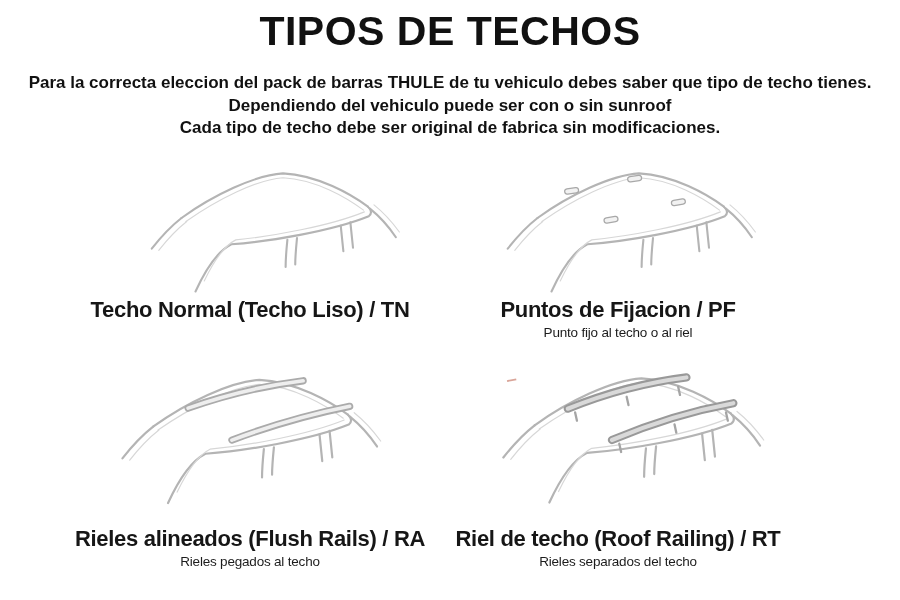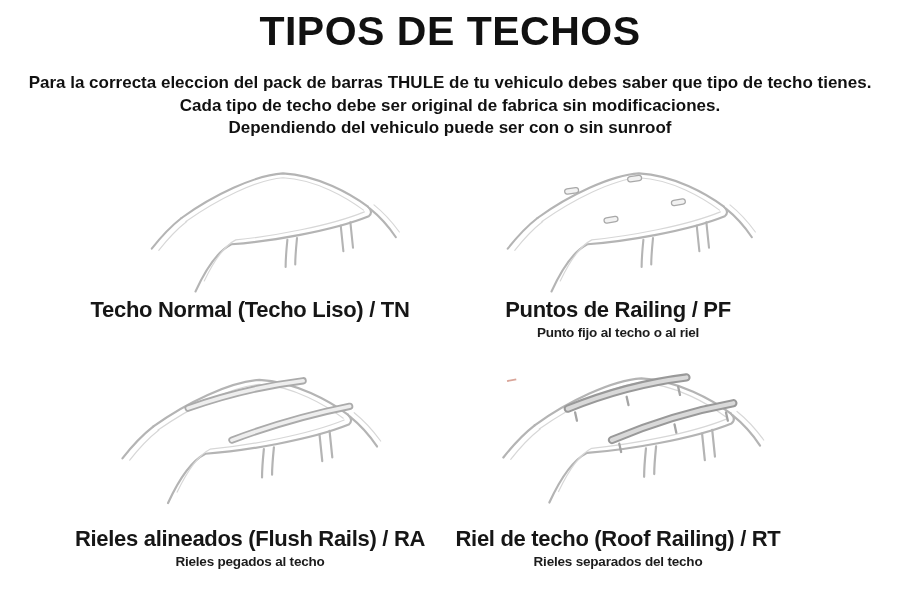--- a/index.html
+++ b/index.html
@@ -55,21 +55,21 @@
   }
   .caption .lbl {
     font-size: 22px;
     font-weight: 600;
     letter-spacing: -0.3px;
     color: #161616;
     white-space: nowrap;
   }
   .caption .sub {
     font-size: 13.5px;
-    font-weight: 700;
+    font-weight: 400;
     letter-spacing: -0.2px;
     margin-top: 2px;
     color: #1c1c1c;
     white-space: nowrap;
   }
   .cap-left  { left: 70px;  }
   .cap-right { left: 438px; }
   .cap-row1  { top: 297px;  }
   .cap-row2  { top: 526px;  }
 
@@ -141,42 +141,42 @@
     </g>
   </defs>
 </svg>
 
 <div class="page">
 
   <div class="title">TIPOS DE TECHOS</div>
 
   <div class="intro">
     <div>Para la correcta eleccion del pack de barras THULE de tu vehiculo debes saber que tipo de techo tienes.</div>
+    <div>Dependiendo del vehiculo puede ser con o sin sunroof</div>
     <div>Cada tipo de techo debe ser original de fabrica sin modificaciones.</div>
-    <div>Dependiendo del vehiculo puede ser con o sin sunroof</div>
   </div>
 
   <div class="art art-tl">
     <svg viewBox="0 0 300 160" preserveAspectRatio="xMidYMid meet">
       <use href="#roof-base"></use>
     </svg>
   </div>
   <div class="caption cap-left cap-row1">
     <div class="lbl">Techo Normal (Techo Liso) / TN</div>
     <div class="sub"></div>
   </div>
 
   <div class="art art-tr">
     <svg viewBox="0 0 300 160" preserveAspectRatio="xMidYMid meet">
       <use href="#roof-base"></use>
       <use href="#pf-pads"></use>
     </svg>
   </div>
   <div class="caption cap-right cap-row1">
-    <div class="lbl">Puntos de Railing / PF</div>
+    <div class="lbl">Puntos de Fijacion / PF</div>
     <div class="sub">Punto fijo al techo o al riel</div>
   </div>
 
   <div class="art art-bl">
     <svg viewBox="0 0 300 160" preserveAspectRatio="xMidYMid meet">
       <use href="#roof-base"></use>
       <use href="#ra-rails"></use>
     </svg>
   </div>
   <div class="caption cap-left cap-row2">

